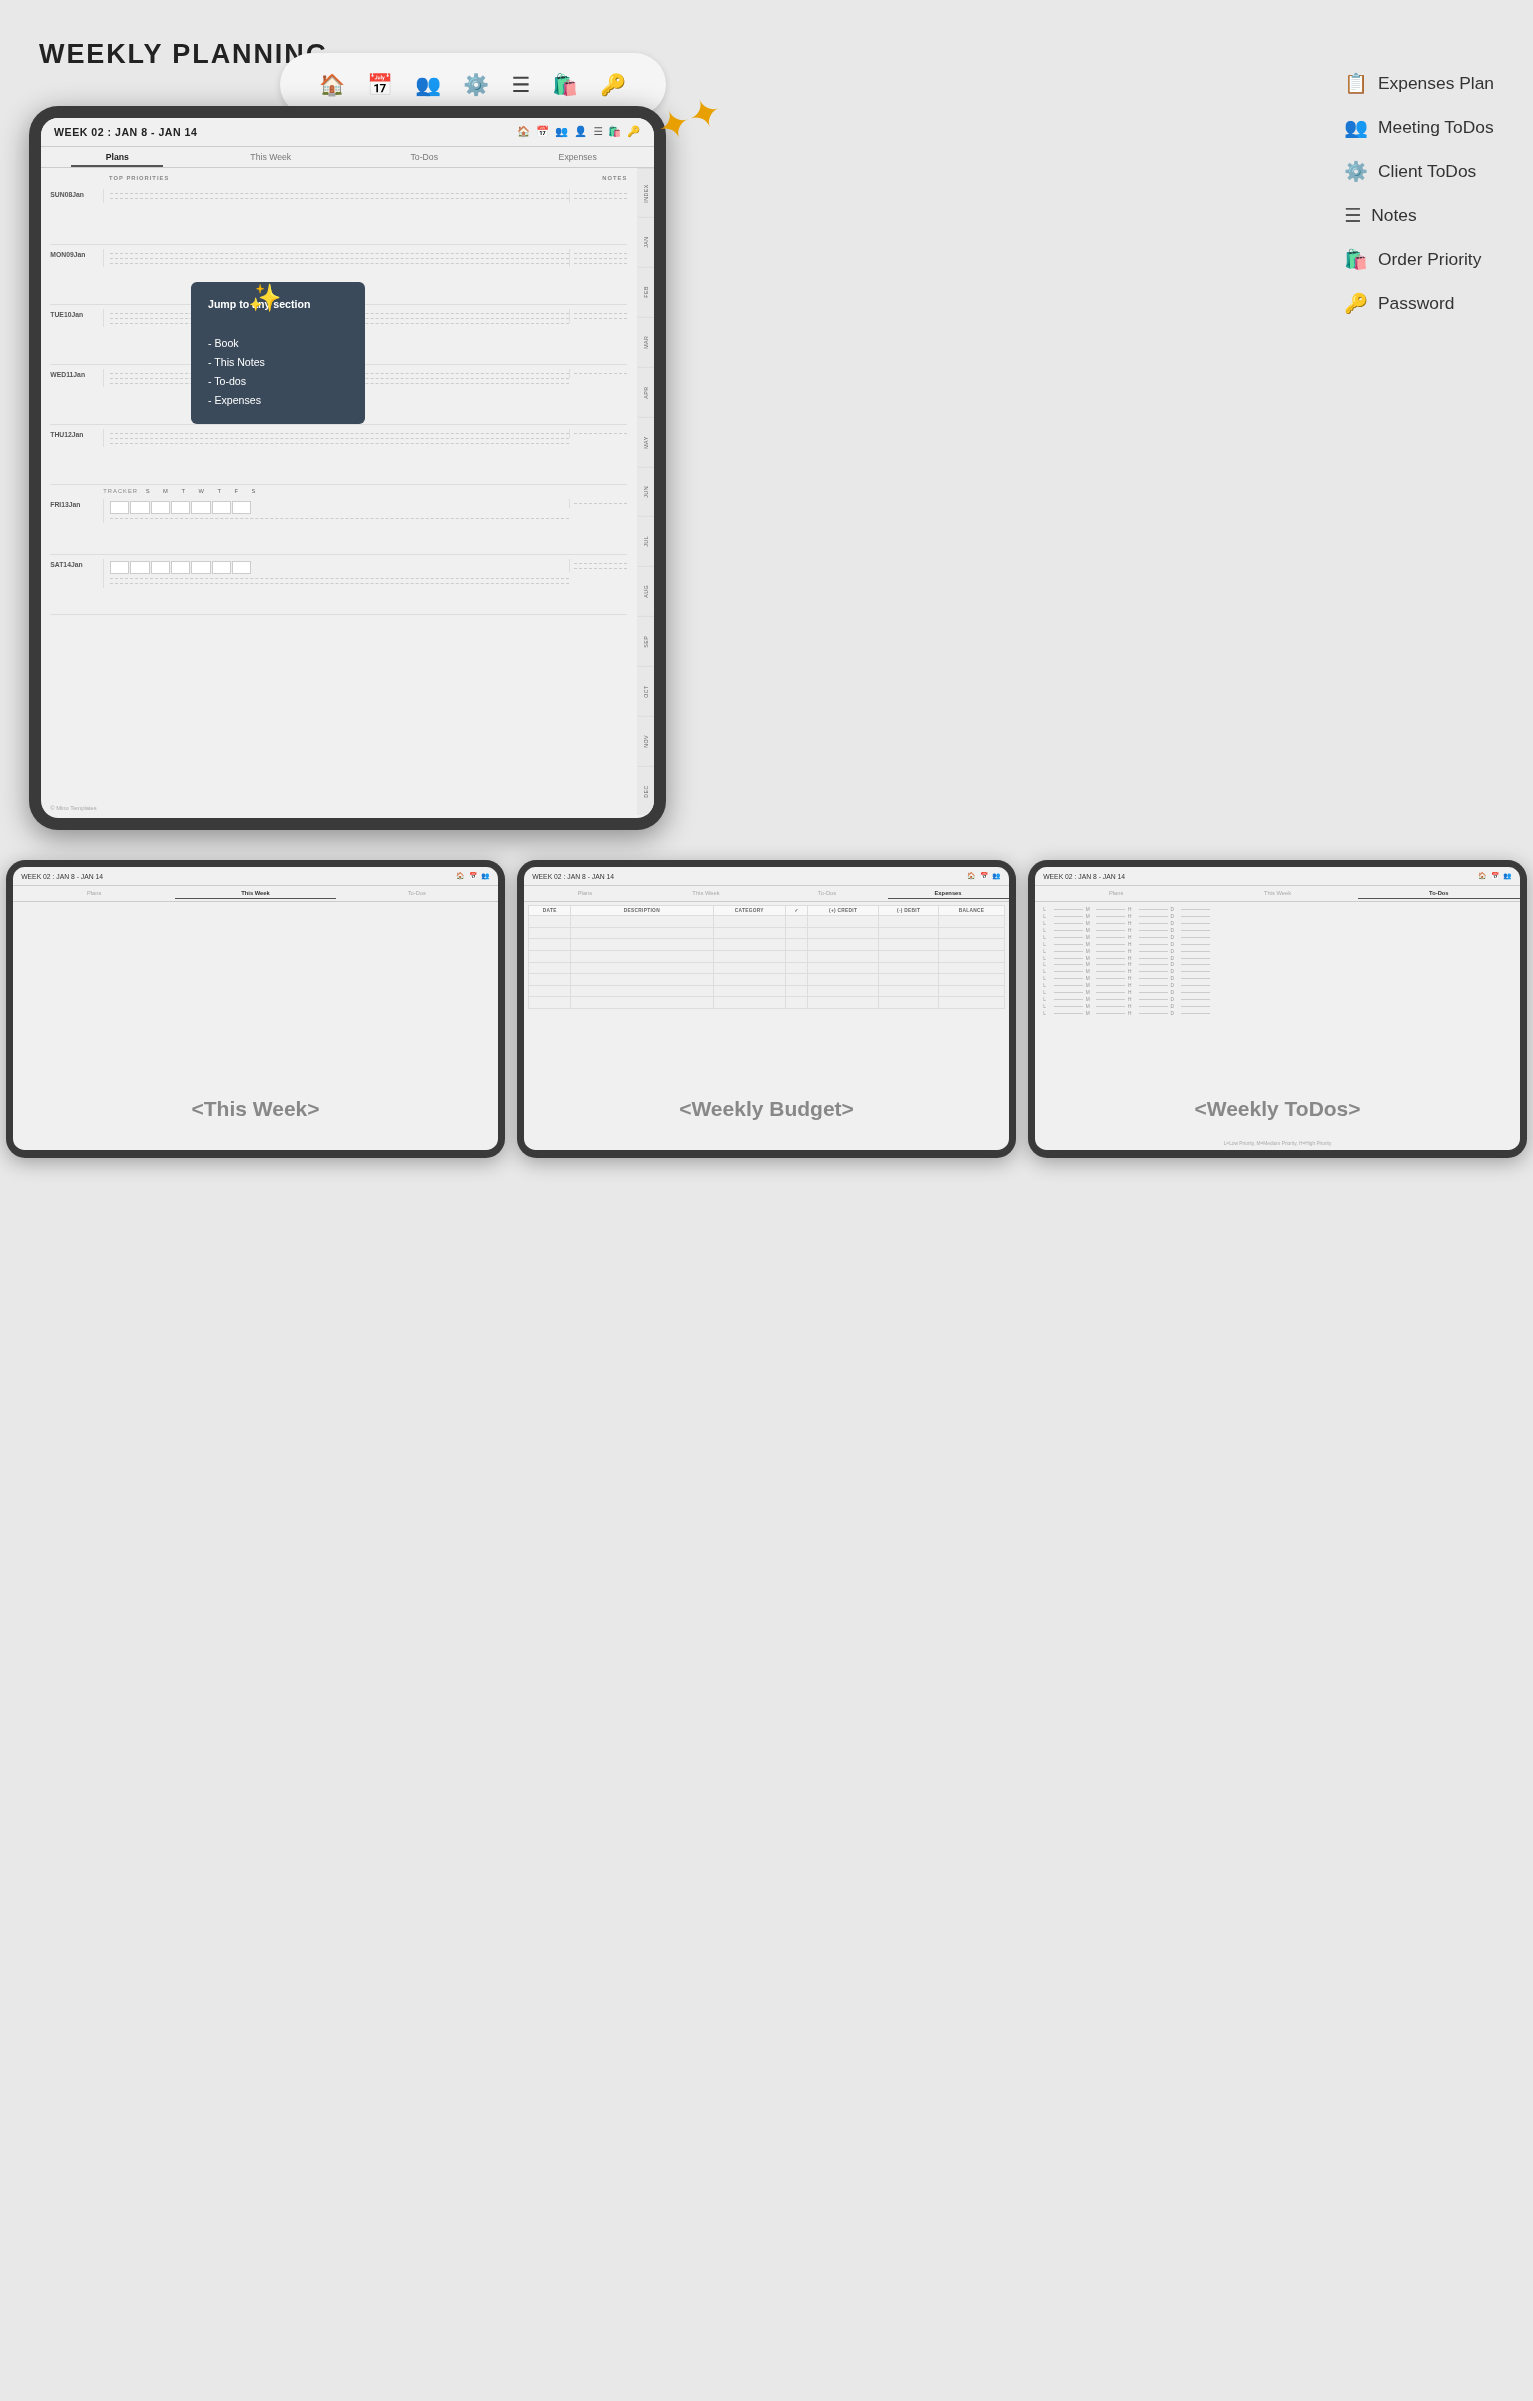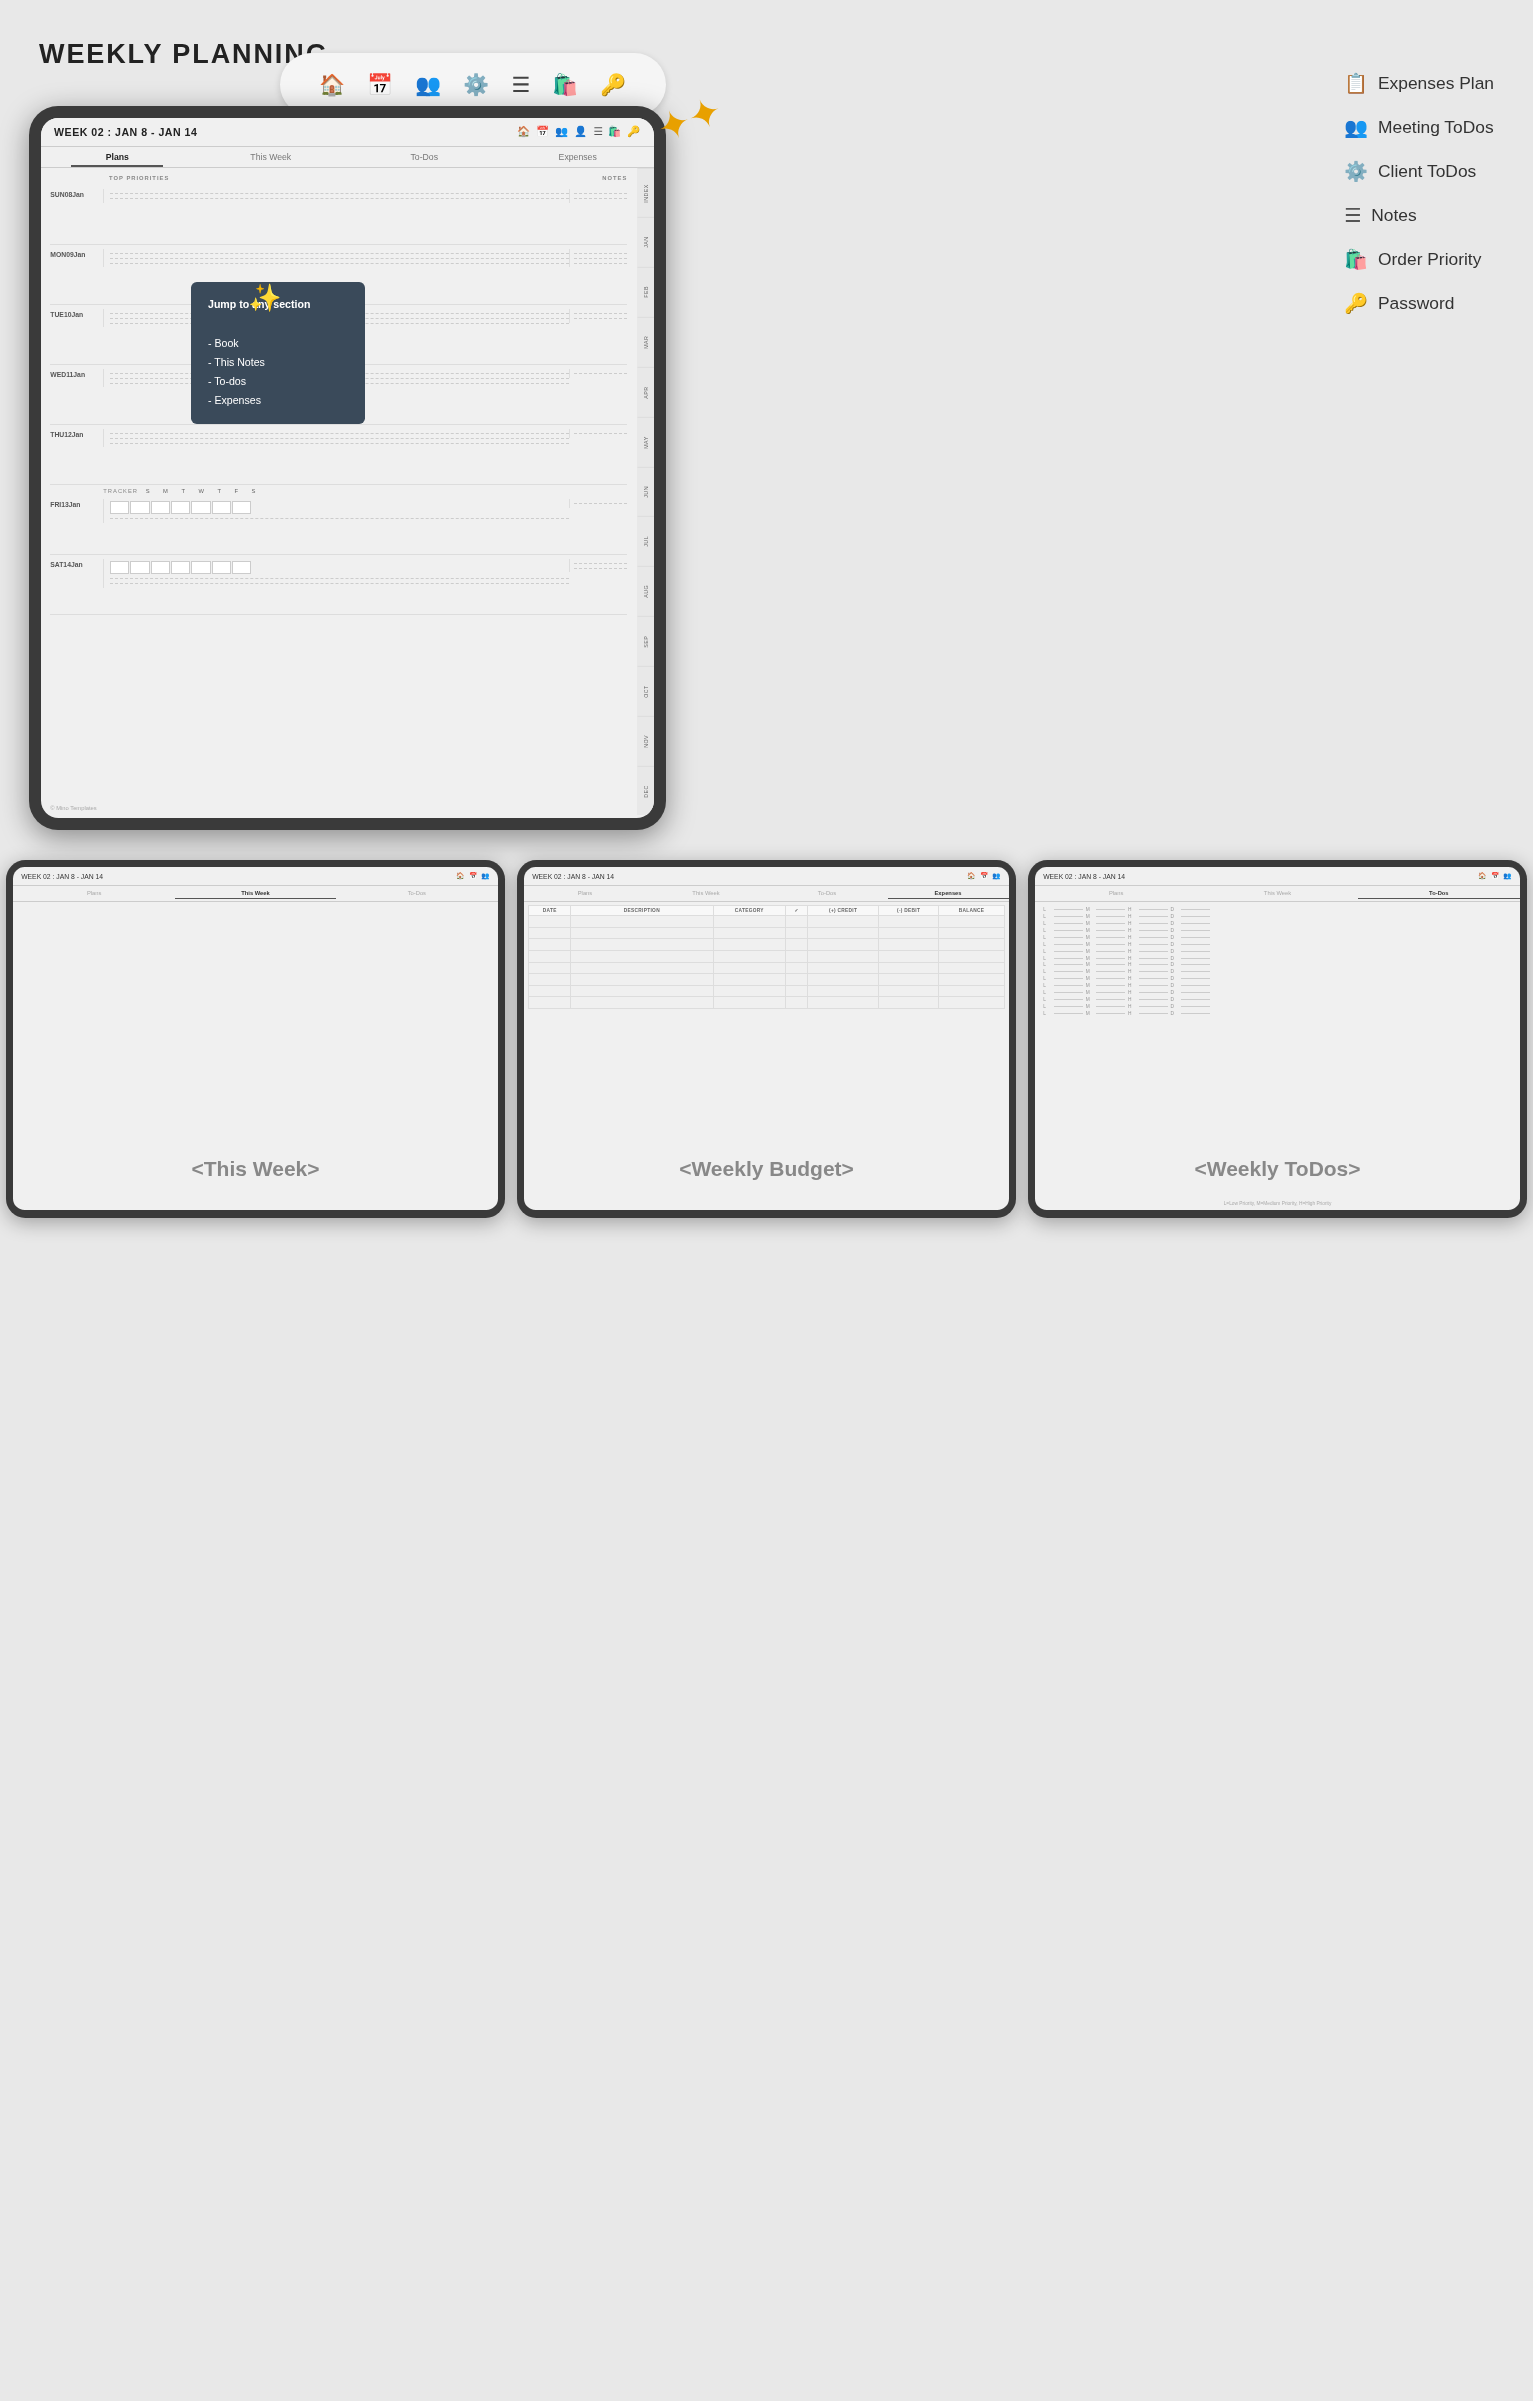--- a/index.html
+++ b/index.html
@@ -259,21 +259,21 @@
       gap: 0;
     }
 
     
     .mini-tablet {
       flex: 1;
       background: #3a3a3a;
       border-radius: 19.3px;
       padding: 7.7px;
       margin: 9.7px 5.8px;
-      height: 358px;
+      height: 298px;
       box-shadow: 0 4.8px 19.3px rgba(0,0,0,0.3);
       position: relative;
       overflow: hidden;
     }
     .mini-screen {
       width: 100%;
       height: 100%;
       background: #f0f0f0;
       border-radius: 11.6px;
       position: relative;

